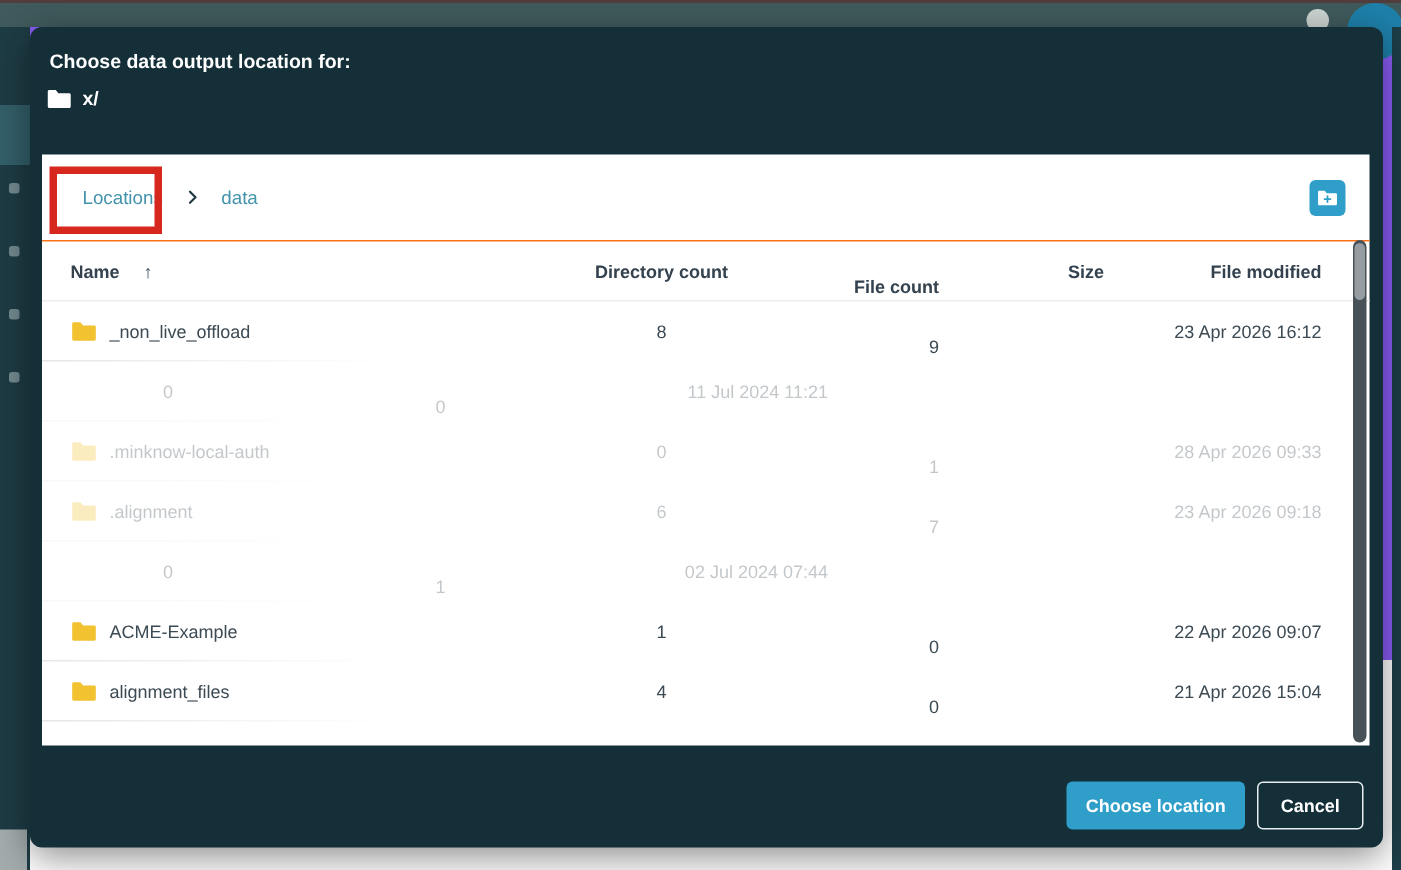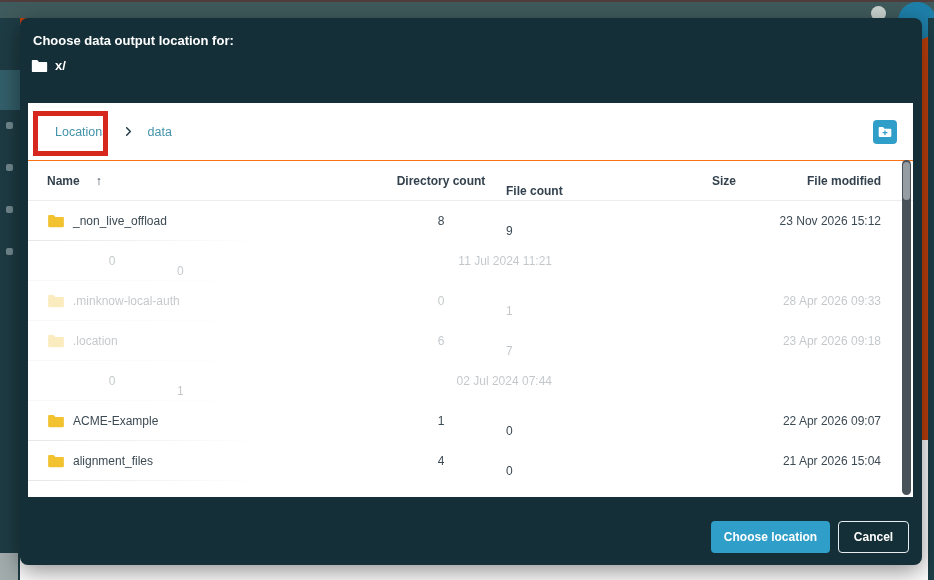--- a/index.html
+++ b/index.html
@@ -1,19 +1,19 @@
 <!DOCTYPE html>
 <html><head>
 <meta charset="utf-8">
 <style>
   * { margin: 0; padding: 0; box-sizing: border-box; }
   html, body { width: 934px; height: 580px; }
   body { font-family: "Liberation Sans", sans-serif; overflow: hidden; }
 
-  .stage { position: relative; width: 934px; height: 440px; background: #c2410c; }
+  .stage { position: relative; width: 934px; height: 440px; background: #8b5cf6; }
 
   
   .top-bar { position: absolute; left: 0; top: 0; width: 934px; height: 18px;
              background: #405b5d; border-top: 2px solid #513d3c; }
   .side-strip { position: absolute; left: 0; top: 18px; width: 20px; height: 562px; background: #1e3c45; }
   .side-highlight { position: absolute; left: 0; top: 52px; width: 20px; height: 40px; background: #33606b; }
   .side-dot { position: absolute; left: 6px; width: 7px; height: 7px; border-radius: 2px; background: #8fa4aa; opacity: .75; }
   .gray-circle { position: absolute; left: 6px; top: 24px; width: 28px; height: 26px; border-radius: 50%; background: #8b9599; }
   .white-dot { position: absolute; left: 871px; top: 6px; width: 15px; height: 15px; border-radius: 50%; background: #cdd5d3; }
   .avatar-circle { position: absolute; left: 898px; top: 2px; width: 38px; height: 38px; border-radius: 50%; background: #1e81ab; }
@@ -36,21 +36,21 @@
   .crumb { color: #4393ab; font-size: 12.5px; cursor: pointer; }
   .crumb-sep { margin: 0 14px; display: flex; align-items: center; }
   .new-folder-btn { position: absolute; right: 16px; top: 17px; width: 24px; height: 24px; border: none;
                     border-radius: 4px; background: #2f9ec9; display: flex; align-items: center;
                     justify-content: center; cursor: pointer; }
 
   .thead { display: flex; align-items: center; height: 40px; padding-left: 19px; padding-right: 32px;
            border-bottom: 1px solid #ededed; color: #33424e; font-size: 12px; font-weight: bold; }
   .col-name { flex: 1; display: flex; align-items: center; gap: 8px; }
   .col-dir  { width: 130px; text-align: center; }
-  .col-file { width: 120px; text-align: left; margin-top: 20px; }
+  .col-file { width: 120px; text-align: right; margin-top: 20px; }
   .col-size { width: 110px; text-align: right; padding-left: 46px; }
   .col-date { width: 145px; text-align: right; }
   .sort-arrow { margin-left: 8px; font-size: 12px; color: #33424e; }
 
   .tbody { position: relative; }
   .row { position: relative; display: flex; align-items: center; height: 40px; padding-left: 19px;
          padding-right: 32px; color: #3c4a54; font-size: 12px; cursor: pointer; }
   .row::after { content: ""; position: absolute; left: 0; bottom: 0; width: 230px; height: 1px;
                 background: linear-gradient(to right, #e4e6e7, rgba(228,230,231,0)); }
   .row .col-name { font-size: 12px; text-align: right; }
@@ -136,21 +136,21 @@
   <div class="row">
     <div class="col-name">
       <svg class="folder-glyph" width="18" height="14" viewBox="0 0 20 16">
         <path d="M1 2.2C1 1.5 1.5 1 2.2 1h5.1l2 2.4h8.5c.7 0 1.2.5 1.2 1.2v9.2c0 .7-.5 1.2-1.2 1.2H2.2c-.7 0-1.2-.5-1.2-1.2V2.2z" fill="#f2c230"></path>
       </svg>
       <span>_non_live_offload</span>
     </div>
     <div class="col-dir">8</div>
     <div class="col-file">9</div>
     <div class="col-size"></div>
-    <div class="col-date">23 Nov 2026 15:12</div>
+    <div class="col-date">23 Apr 2026 16:12</div>
   </div>
 
   <div class="row dimmed">
     <div class="col-dir">0</div>
     <div class="col-file">0</div>
     <div class="col-size"></div>
     <div class="col-date">11 Jul 2024 11:21</div>
   </div>
 
   <div class="row dimmed">
@@ -164,21 +164,21 @@
     <div class="col-file">1</div>
     <div class="col-size"></div>
     <div class="col-date">28 Apr 2026 09:33</div>
   </div>
 
   <div class="row dimmed">
     <div class="col-name">
       <svg class="folder-glyph" width="18" height="14" viewBox="0 0 20 16">
         <path d="M1 2.2C1 1.5 1.5 1 2.2 1h5.1l2 2.4h8.5c.7 0 1.2.5 1.2 1.2v9.2c0 .7-.5 1.2-1.2 1.2H2.2c-.7 0-1.2-.5-1.2-1.2V2.2z" fill="#f2c230"></path>
       </svg>
-      <span>.location</span>
+      <span>.alignment</span>
     </div>
     <div class="col-dir">6</div>
     <div class="col-file">7</div>
     <div class="col-size"></div>
     <div class="col-date">23 Apr 2026 09:18</div>
   </div>
 
   <div class="row dimmed">
     <div class="col-dir">0</div>
     <div class="col-file">1</div>

